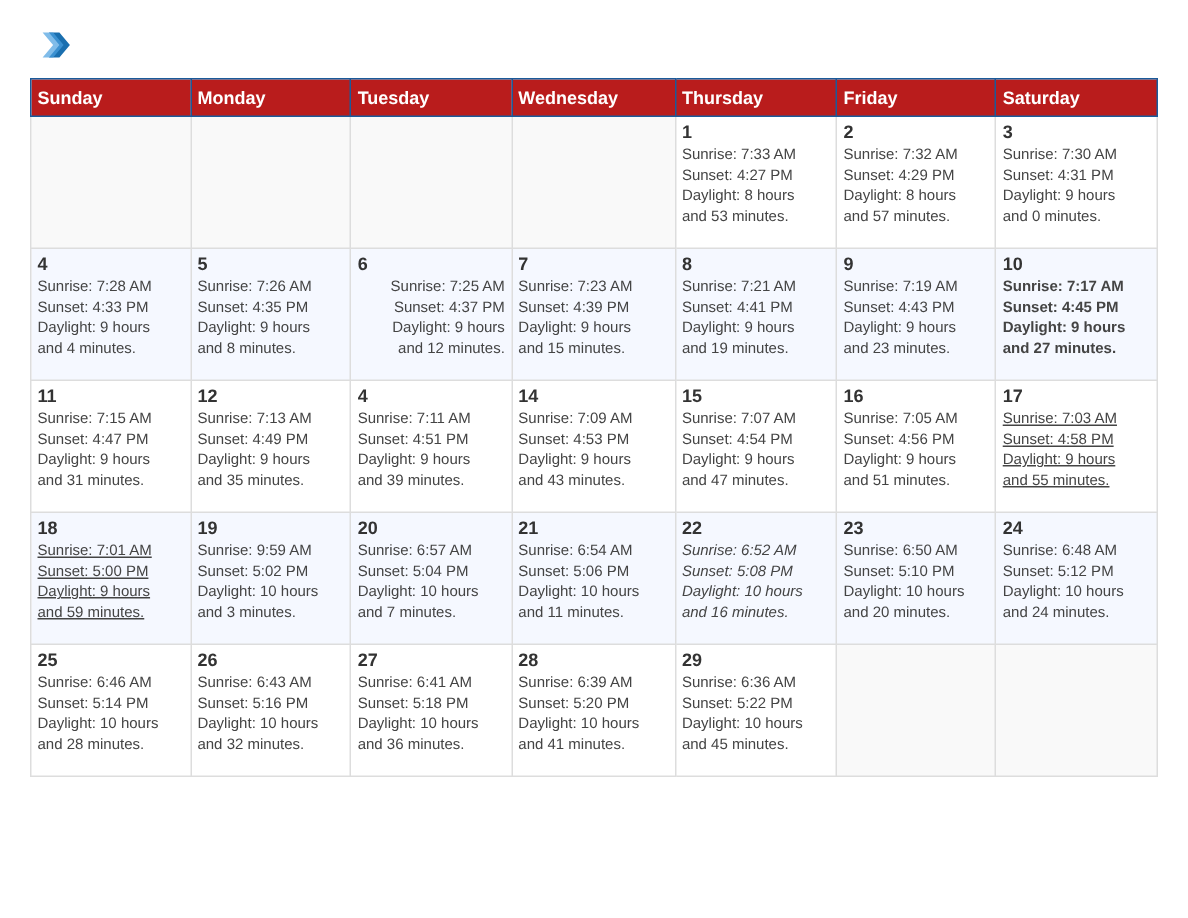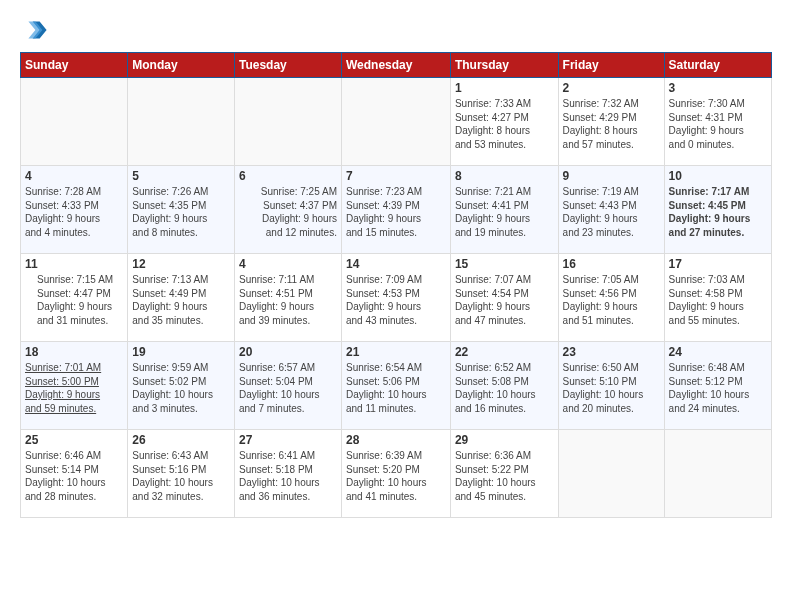--- a/index.html
+++ b/index.html
@@ -202,21 +202,21 @@
             <span class="day-num">10</span>
             <div class="day-info" style="white-space: pre-line; font-weight: bold;">Sunrise: 7:17 AM
 Sunset: 4:45 PM
 Daylight: 9 hours
 and 27 minutes.</div>
           </td>
         </tr>
         <tr>
           <td>
             <span class="day-num">11</span>
-            <div class="day-info" style="white-space: pre-line; margin-left: 12px;">Sunrise: 7:15 AM
+            <div class="day-info" style="white-space: pre-line;">Sunrise: 7:15 AM
 Sunset: 4:47 PM
 Daylight: 9 hours
 and 31 minutes.</div>
           </td>
           <td>
             <span class="day-num">12</span>
             <div class="day-info" style="white-space: pre-line;">Sunrise: 7:13 AM
 Sunset: 4:49 PM
 Daylight: 9 hours
 and 35 minutes.</div>
@@ -244,21 +244,21 @@
           </td>
           <td>
             <span class="day-num">16</span>
             <div class="day-info" style="white-space: pre-line;">Sunrise: 7:05 AM
 Sunset: 4:56 PM
 Daylight: 9 hours
 and 51 minutes.</div>
           </td>
           <td>
             <span class="day-num">17</span>
-            <div class="day-info" style="white-space: pre-line;">Sunrise: 7:03 AM
+            <div class="day-info" style="white-space: pre-line; text-decoration: underline;">Sunrise: 7:03 AM
 Sunset: 4:58 PM
 Daylight: 9 hours
 and 55 minutes.</div>
           </td>
         </tr>
         <tr>
           <td>
             <span class="day-num">18</span>
             <div class="day-info" style="white-space: pre-line; text-decoration: underline;">Sunrise: 7:01 AM
 Sunset: 5:00 PM
@@ -281,21 +281,21 @@
           </td>
           <td>
             <span class="day-num">21</span>
             <div class="day-info" style="white-space: pre-line;">Sunrise: 6:54 AM
 Sunset: 5:06 PM
 Daylight: 10 hours
 and 11 minutes.</div>
           </td>
           <td>
             <span class="day-num">22</span>
-            <div class="day-info" style="white-space: pre-line;">Sunrise: 6:52 AM
+            <div class="day-info" style="white-space: pre-line; font-style: italic;">Sunrise: 6:52 AM
 Sunset: 5:08 PM
 Daylight: 10 hours
 and 16 minutes.</div>
           </td>
           <td>
             <span class="day-num">23</span>
             <div class="day-info" style="white-space: pre-line;">Sunrise: 6:50 AM
 Sunset: 5:10 PM
 Daylight: 10 hours
 and 20 minutes.</div>

